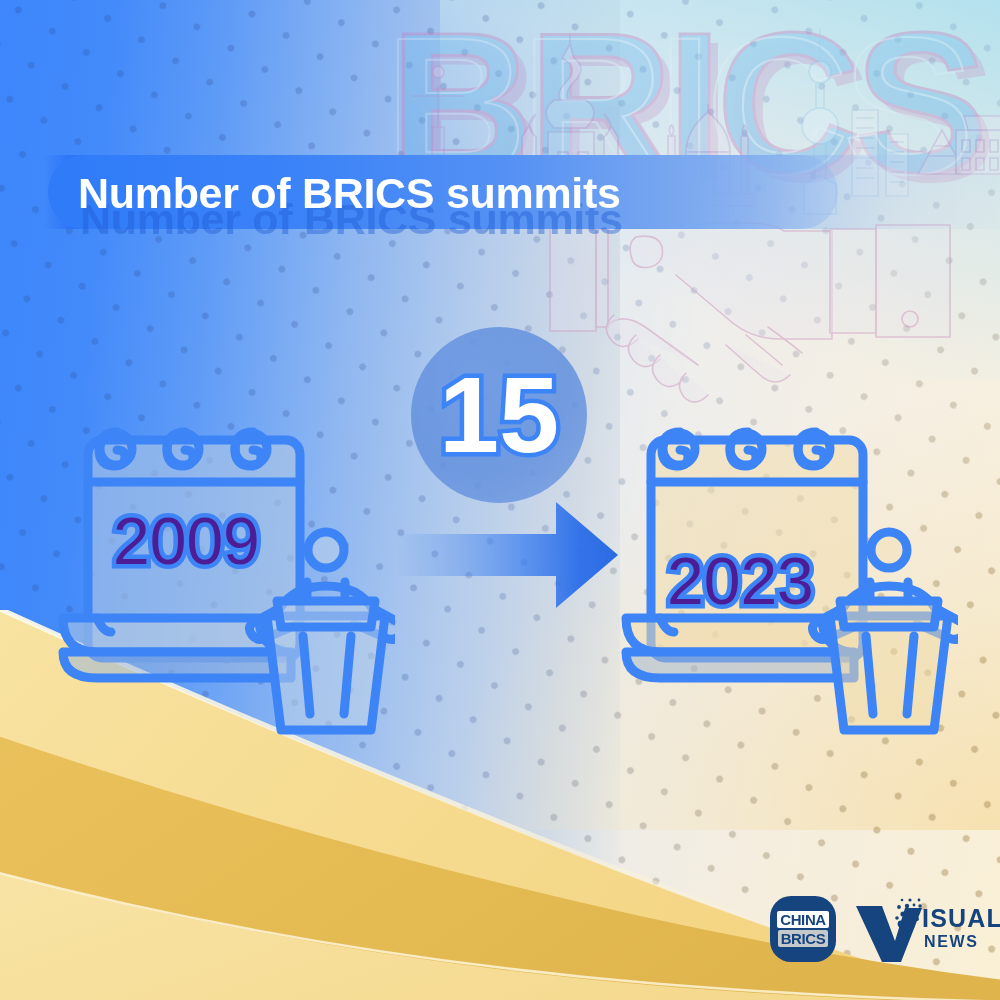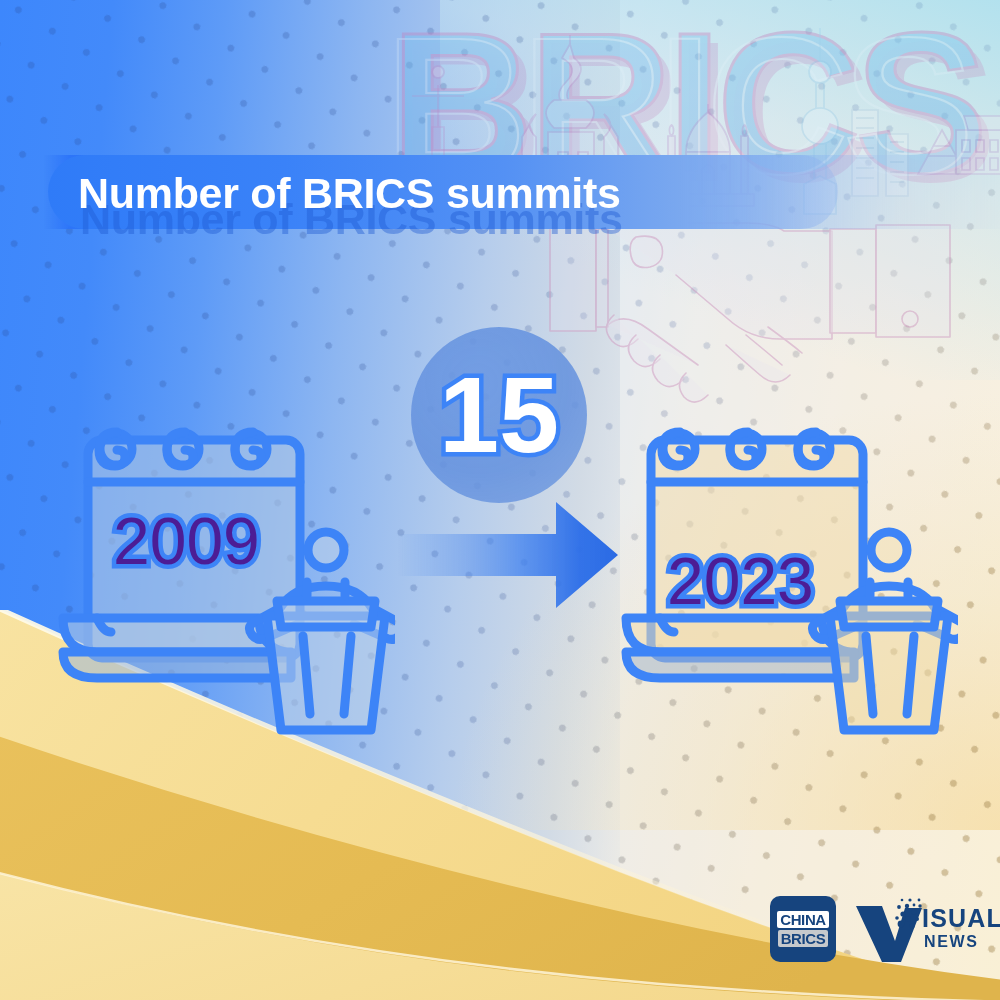--- a/index.html
+++ b/index.html
@@ -127,21 +127,21 @@
   }
   .yl-left{left:113px;top:508px;}
   .yl-right{left:667px;top:508px;margin-top:40px;}
 
   
   .arrow-wrap{position:absolute;left:398px;top:492px;width:220px;height:125px;}
 
   
   .logos{position:absolute;left:770px;bottom:35px;height:72px;display:flex;align-items:center;gap:16px;}
   .cd-logo{
-    width:66px;height:66px;border-radius:10px;background:#16447e;
+    width:66px;height:66px;border-radius:21px;background:#16447e;
     display:flex;flex-direction:column;align-items:center;justify-content:center;
     padding:3px 0;box-sizing:border-box;
   }
   .cd-china{
     background:#ffffff;color:#16447e;font-weight:bold;font-size:15px;
     letter-spacing:-.4px;line-height:17px;padding:0 3px;border-radius:2px;
   }
   .cd-daily{
     background:#c6c9cc;color:#16447e;font-weight:bold;font-size:15px;
     letter-spacing:-.4px;line-height:17px;padding:0 3px;border-radius:2px;margin-top:2px;

